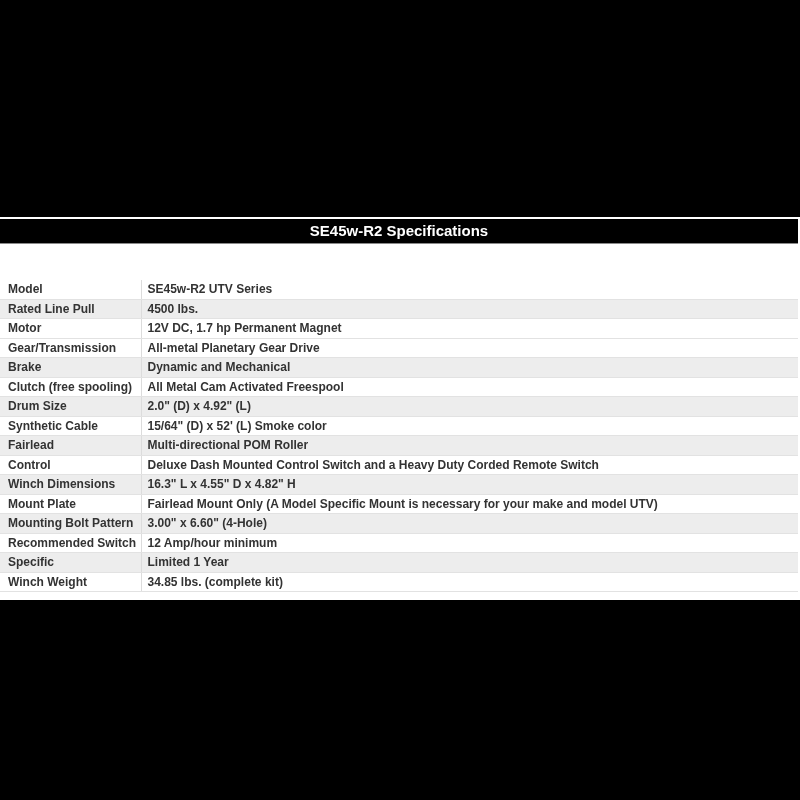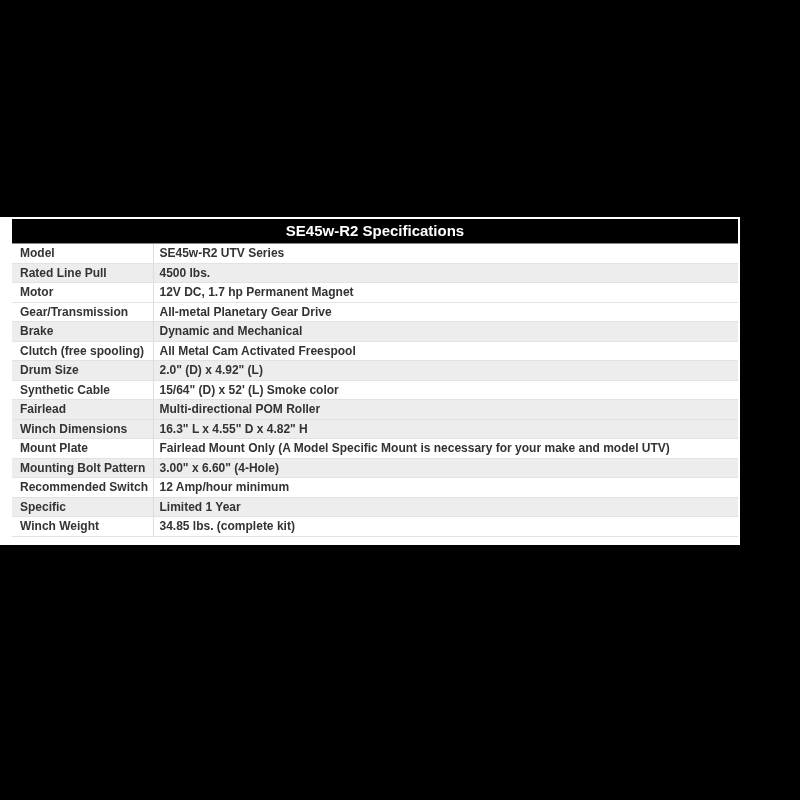--- a/index.html
+++ b/index.html
@@ -14,39 +14,40 @@
   .stage {
     position: relative;
     width: 800px;
     height: 800px;
     background: var(--page-bg, #000000);
   }
   .spec-card {
     position: absolute;
     top: 217px;
     left: 0;
-    width: 740px;
+    width: 800px;
     background: var(--card-bg, #ffffff);
-    padding: 2px 2px 8px 12px;
+    padding: 2px 2px 8px 0;
     box-sizing: border-box;
   }
   .spec-header {
     background: var(--header-bg, #000000);
     color: var(--header-fg, #ffffff);
     font-size: 15px;
     font-weight: bold;
     text-align: center;
     height: 24px;
     line-height: 24px;
     border-bottom: 1px solid #8a8a8a;
   }
   table.spec-table {
     width: 100%;
     border-collapse: collapse;
     table-layout: fixed;
+    margin-top: 36px;
   }
   table.spec-table td {
     height: 18.5px;
     font-size: 12px;
     font-weight: bold;
     color: var(--row-fg, #333333);
     vertical-align: middle;
     border-bottom: 1px solid #e2e2e2;
     white-space: nowrap;
     overflow: hidden;
@@ -102,20 +103,24 @@
             <td class="value">2.0" (D) x 4.92" (L)</td>
           </tr>
           <tr>
             <td class="label">Synthetic Cable</td>
             <td class="value">15/64" (D) x 52' (L) Smoke color</td>
           </tr>
           <tr class="alt">
             <td class="label">Fairlead</td>
             <td class="value">Multi-directional POM Roller</td>
           </tr>
+          <tr>
+            <td class="label">Control</td>
+            <td class="value">Deluxe Dash Mounted Control Switch and a Heavy Duty Corded Remote Switch</td>
+          </tr>
           <tr class="alt">
             <td class="label">Winch Dimensions</td>
             <td class="value">16.3" L x 4.55" D x 4.82" H</td>
           </tr>
           <tr>
             <td class="label">Mount Plate</td>
             <td class="value">Fairlead Mount Only (A Model Specific Mount is necessary for your make and model UTV)</td>
           </tr>
           <tr class="alt">
             <td class="label">Mounting Bolt Pattern</td>

